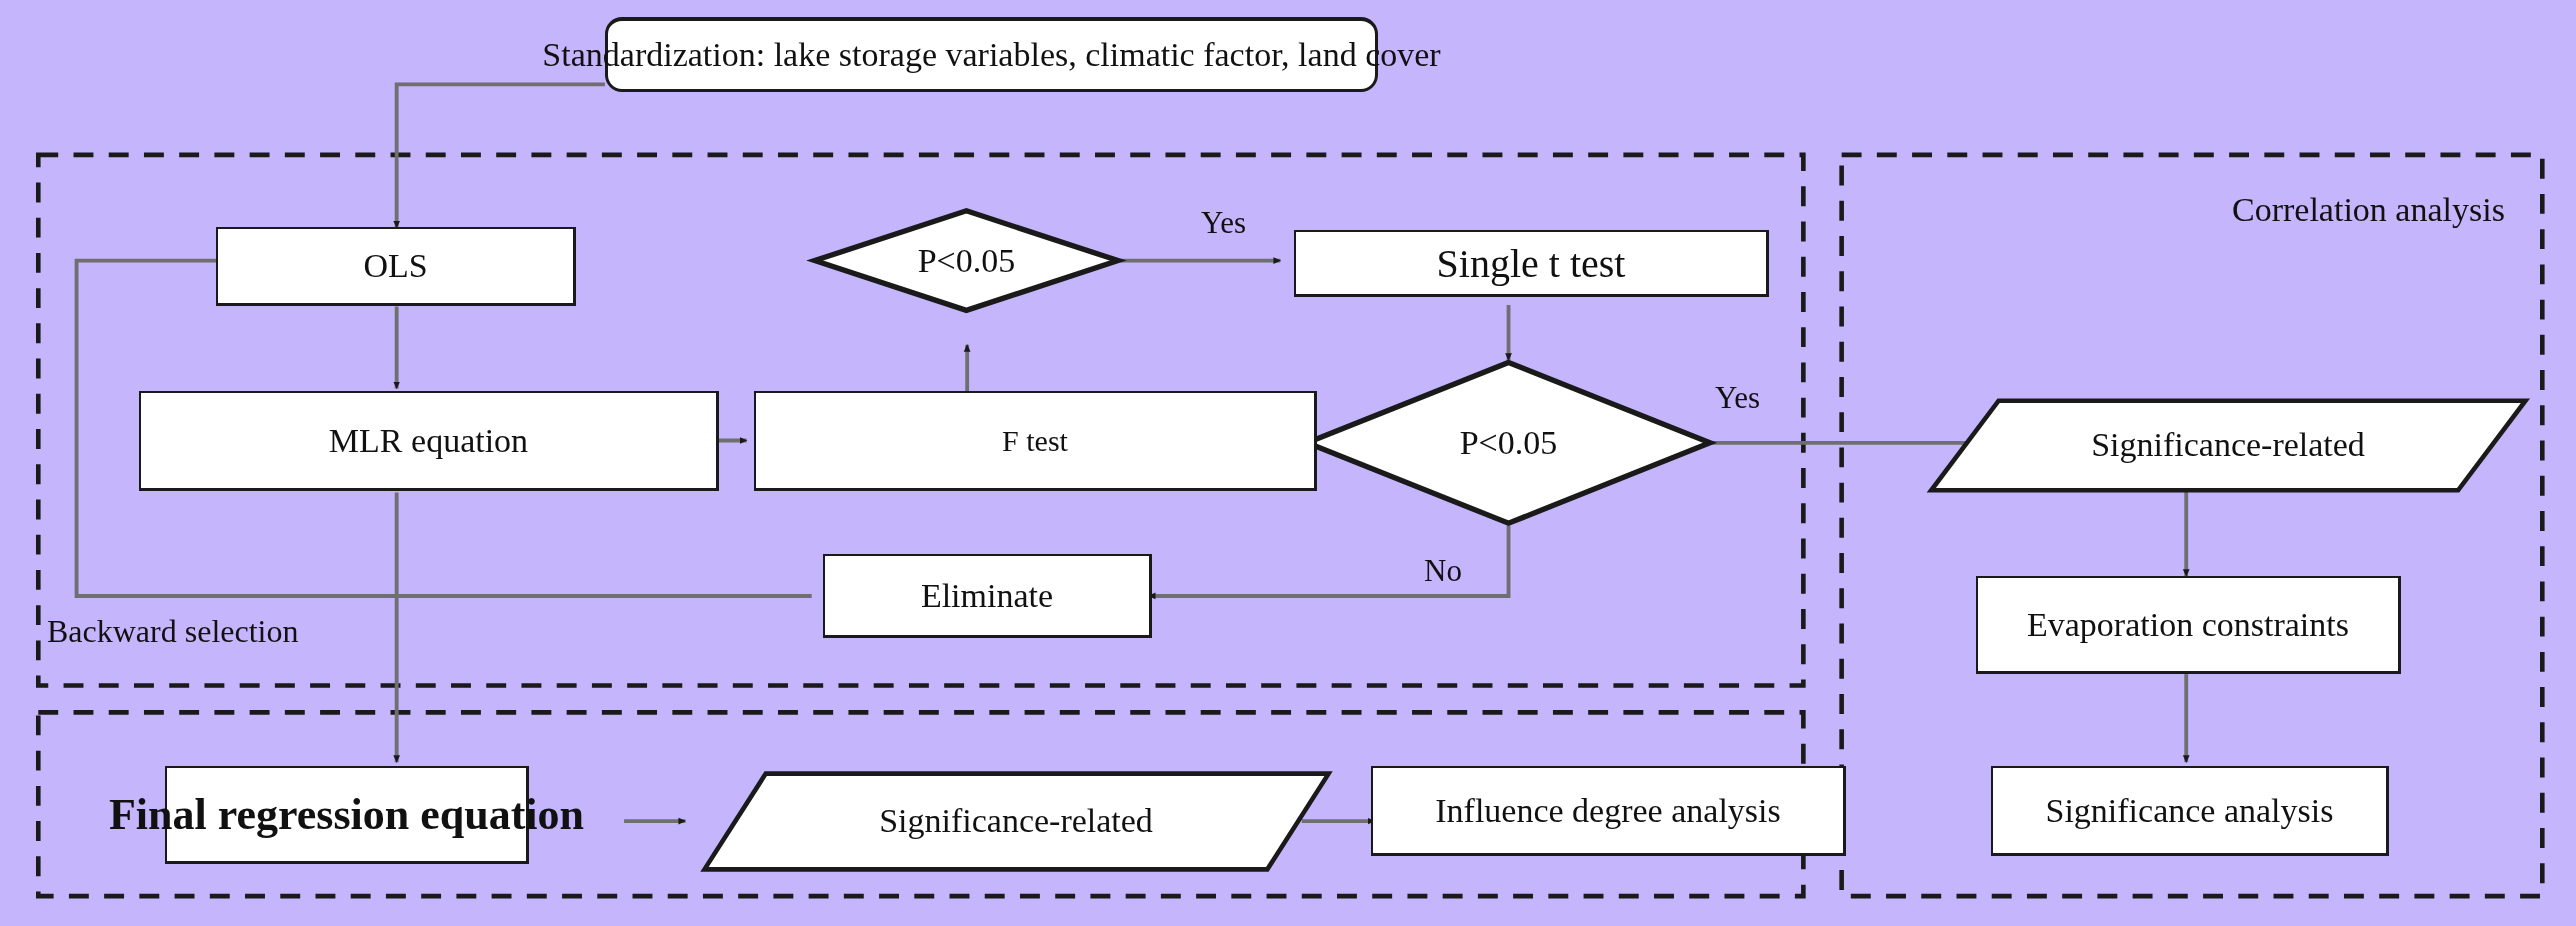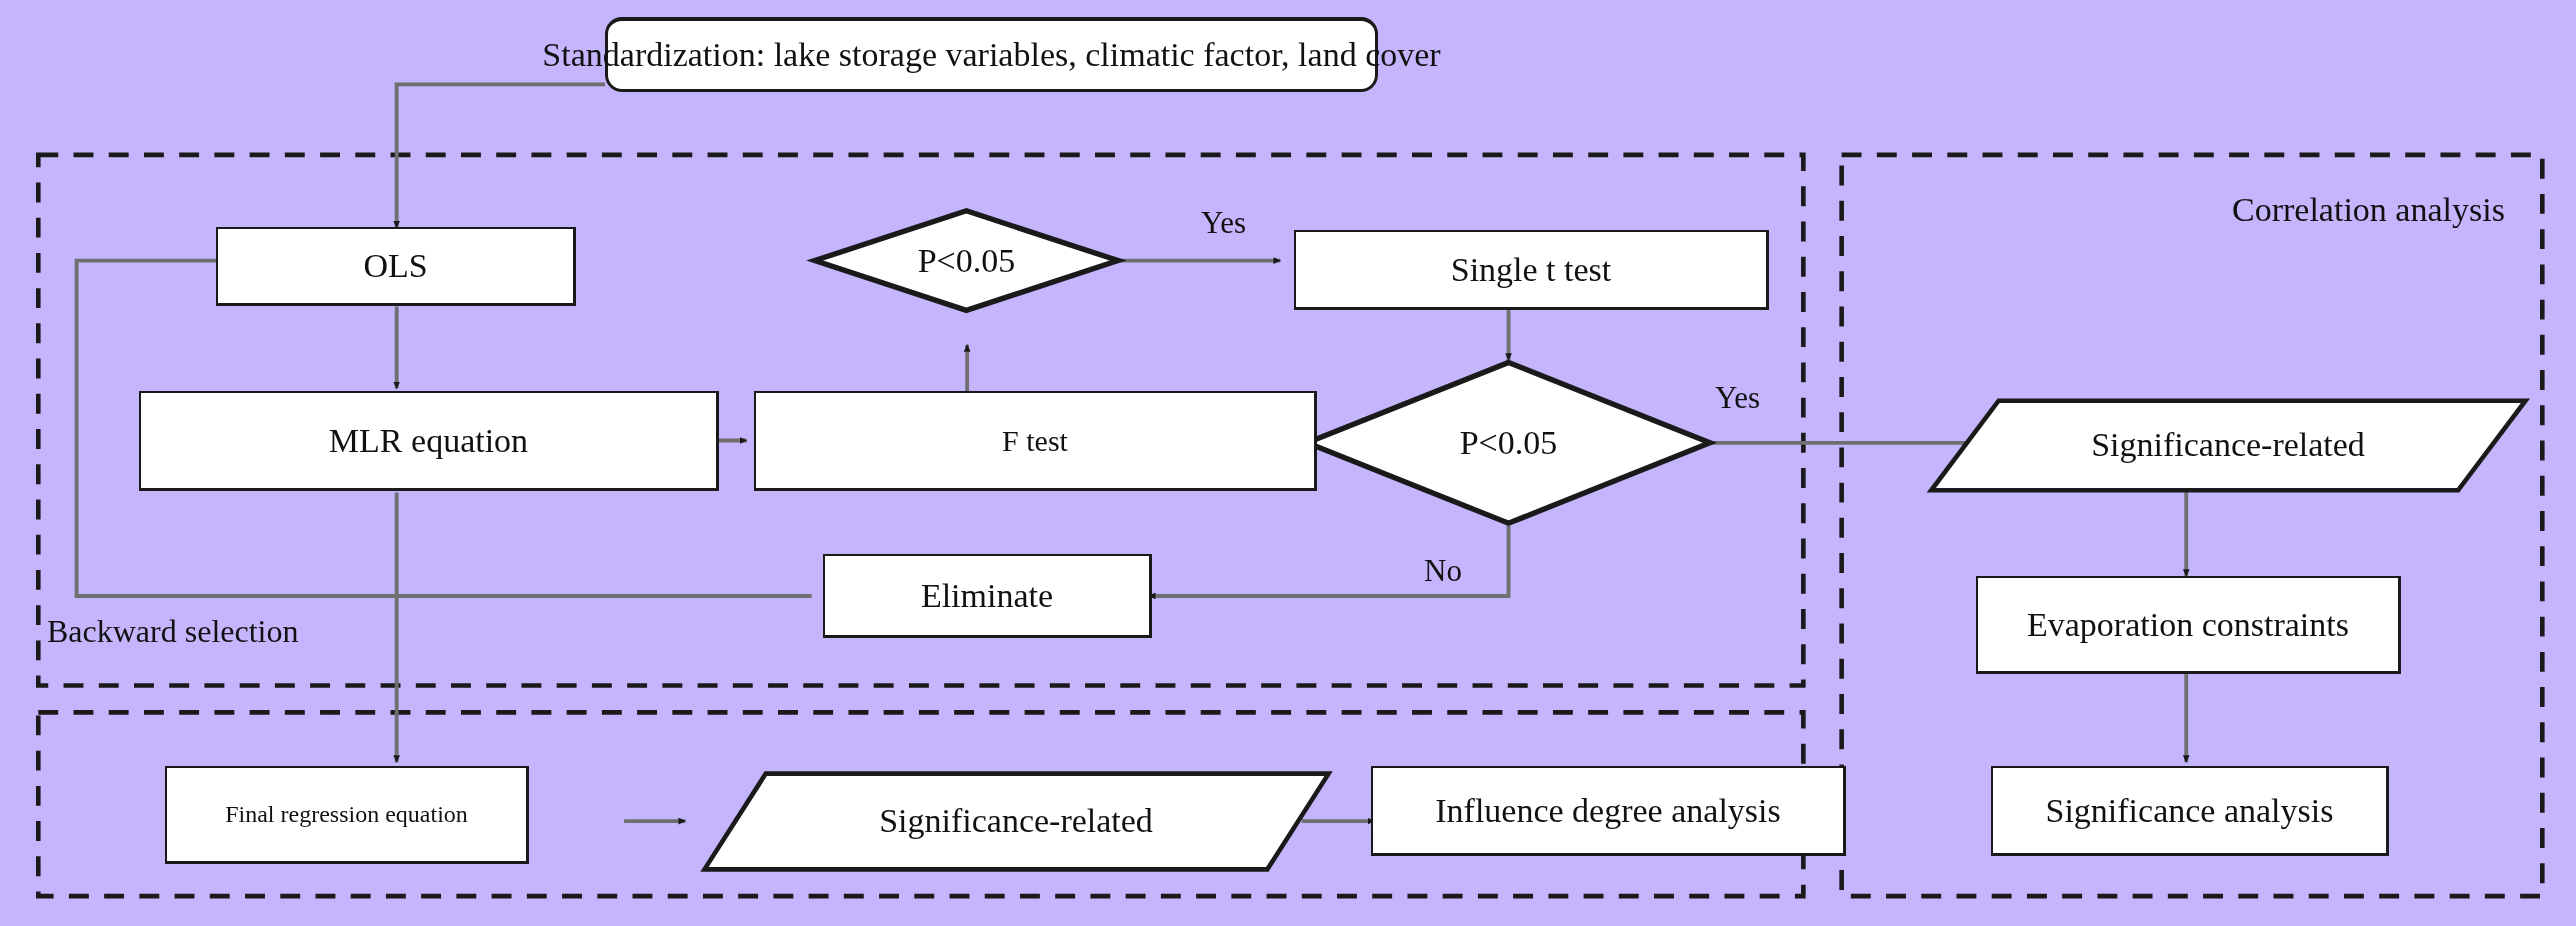--- a/index.html
+++ b/index.html
@@ -119,33 +119,33 @@
 
     <polygon points="2610,523 3298,523 3210,640 2522,640" fill="#ffffff" stroke="#1a1a1a" stroke-width="6"></polygon>
 
     <polygon points="1000,1010 1735,1010 1655,1135 920,1135" fill="#ffffff" stroke="#1a1a1a" stroke-width="6"></polygon>
   </svg>
 
   <div class="node rect rounded" style="left:605px; top:17px; width:773px; height:75px; font-size:34px;">Standardization: lake storage variables, climatic  factor, land cover</div>
 
   <div class="node rect" style="left:216px; top:227px; width:360px; height:79px; font-size:34px;">OLS</div>
 
-  <div class="node rect" style="left:1294px; top:230px; width:475px; height:80px; font-size:34px;">Single t test</div>
+  <div class="node rect" style="left:1294px; top:230px; width:475px; height:67px; font-size:40px;">Single t test</div>
 
   <div class="node rect" style="left:107px; top:391px; width:580px; height:100px; font-size:34px;margin-left:32px;">MLR equation</div>
 
   <div class="node rect" style="left:754px; top:391px; width:563px; height:100px; font-size:30px;">F test</div>
 
   <div class="node rect" style="left:823px; top:554px; width:329px; height:84px; font-size:34px;">Eliminate</div>
 
   <div class="node rect" style="left:1976px; top:576px; width:425px; height:98px; font-size:34px;">Evaporation constraints</div>
 
   <div class="node rect" style="left:1991px; top:766px; width:398px; height:90px; font-size:34px;">Significance analysis</div>
 
-  <div class="node rect" style="left:165px; top:766px; width:364px; height:98px; font-size:24px;">Final regression equation</div>
+  <div class="node rect" style="left:165px; top:766px; width:364px; height:98px; font-size:44px;font-weight:bold;">Final regression equation</div>
 
   <div class="node rect" style="left:1371px; top:766px; width:475px; height:90px; font-size:34px;">Influence degree analysis</div>
 
   <div class="shape-text" style="left:815px; top:234px; width:303px; height:54px; font-size:34px;">P&lt;0.05</div>
 
   <div class="shape-text" style="left:1307px; top:416px; width:403px; height:54px; font-size:34px;">P&lt;0.05</div>
 
   <div class="shape-text" style="left:1960px; top:418px; width:536px; height:54px; font-size:34px;">Significance-related</div>
 
   <div class="shape-text" style="left:731px; top:794px; width:570px; height:54px; font-size:34px;">Significance-related</div>

